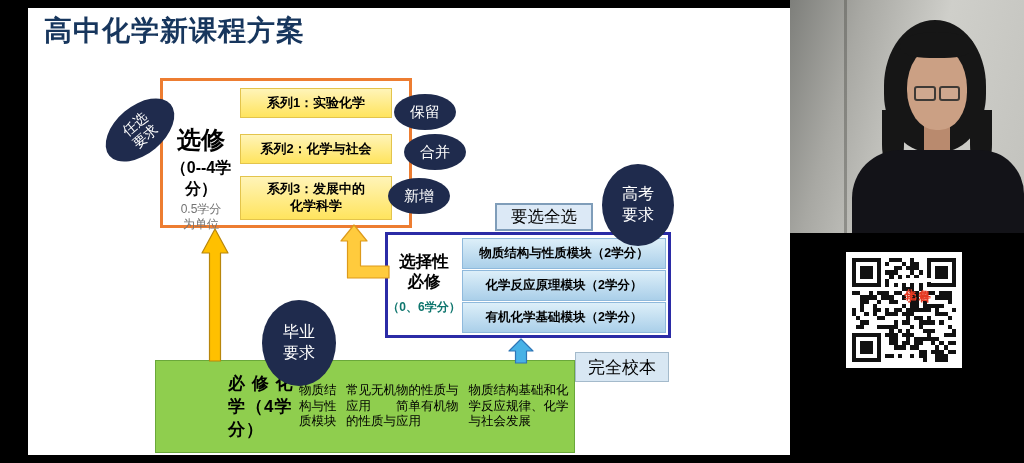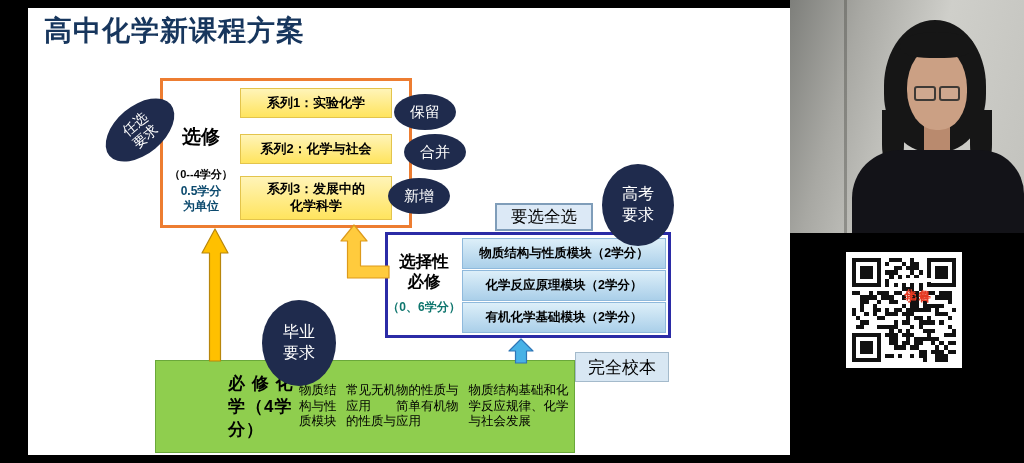--- a/index.html
+++ b/index.html
@@ -10,23 +10,23 @@
 
   
   .slide { position:absolute; left:28px; top:8px; width:762px; height:447px; background:#fff; }
   .title { position:absolute; left:16px; top:4px; font-size:28px; font-weight:bold;
            color:#17365D; letter-spacing:1px; }
 
   
   .orange-box { position:absolute; left:132px; top:70px; width:252px; height:150px;
                 border:3px solid #ED7D31; background:#fff; }
   .elective-label { position:absolute; left:136px; top:116px; width:74px; text-align:center; }
-  .elective-name { font-size:19px; font-weight:bold; color:#000; }
-  .elective-credits { font-size:11px; font-weight:bold; color:#000; margin-top:17px; }
-  .elective-unit { font-size:12px; font-weight:bold; color:#0c4a6e; line-height:1.25; margin-top:2px; }
+  .elective-name { font-size:24px; font-weight:bold; color:#000; }
+  .elective-credits { font-size:16px; font-weight:bold; color:#000; margin-top:2px; }
+  .elective-unit { font-size:12px; font-weight:normal; color:#737373; line-height:1.25; margin-top:2px; }
   .ybox { position:absolute; left:212px; width:152px; background:linear-gradient(180deg,#FFF4B8,#FFE45E);
           border:1px solid #E3C44C; font-size:13px; font-weight:bold; color:#000; line-height:1.3; }
   .ybox.s1 { top:80px; height:30px; }
   .ybox.s2 { top:126px; height:30px; }
   .ybox.s3 { top:168px; height:44px; }
 
   .tag-ellipse { position:absolute; width:62px; height:36px; border-radius:50%;
                  background:#1F2B4D; color:#fff; font-size:15px; }
   .tag-ellipse.t1 { left:366px; top:86px; }
   .tag-ellipse.t2 { left:376px; top:126px; }

